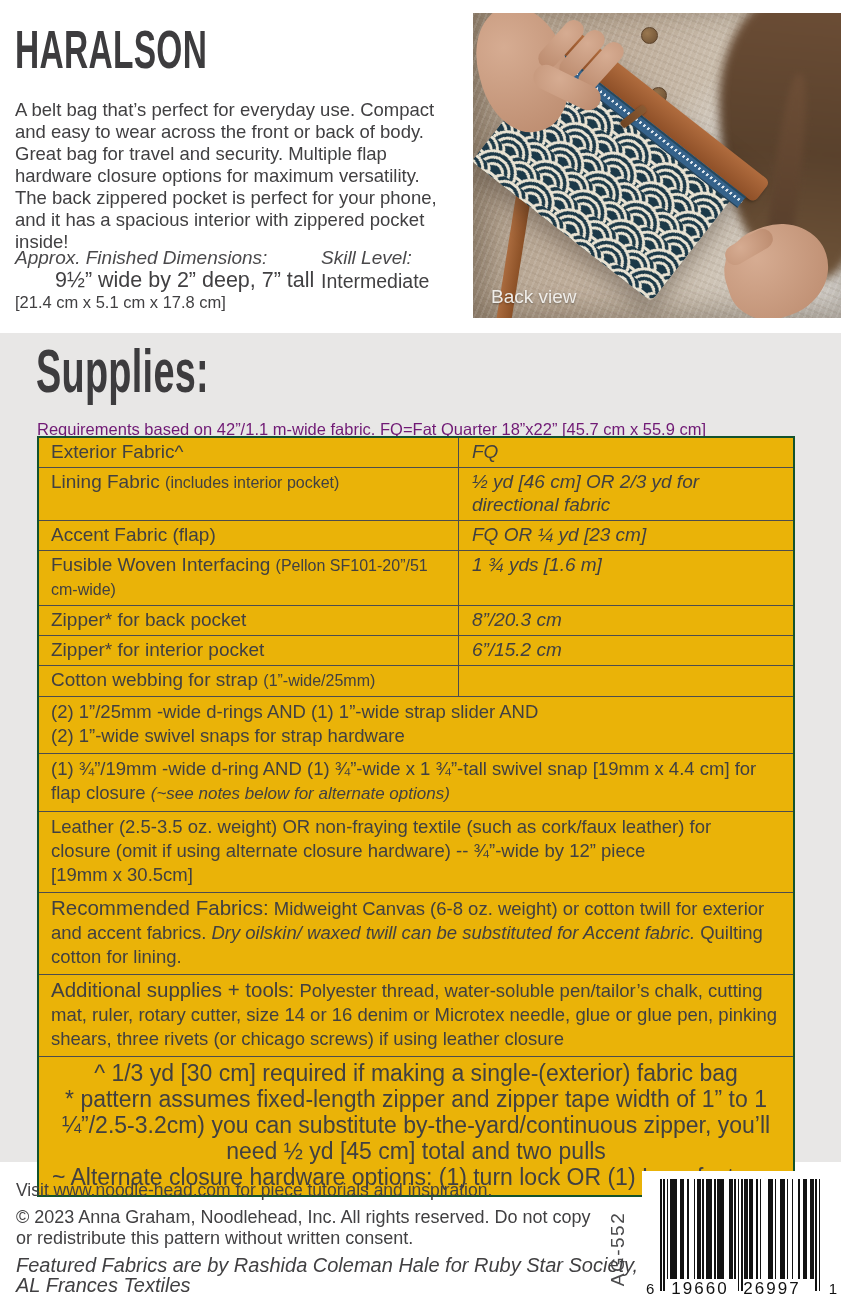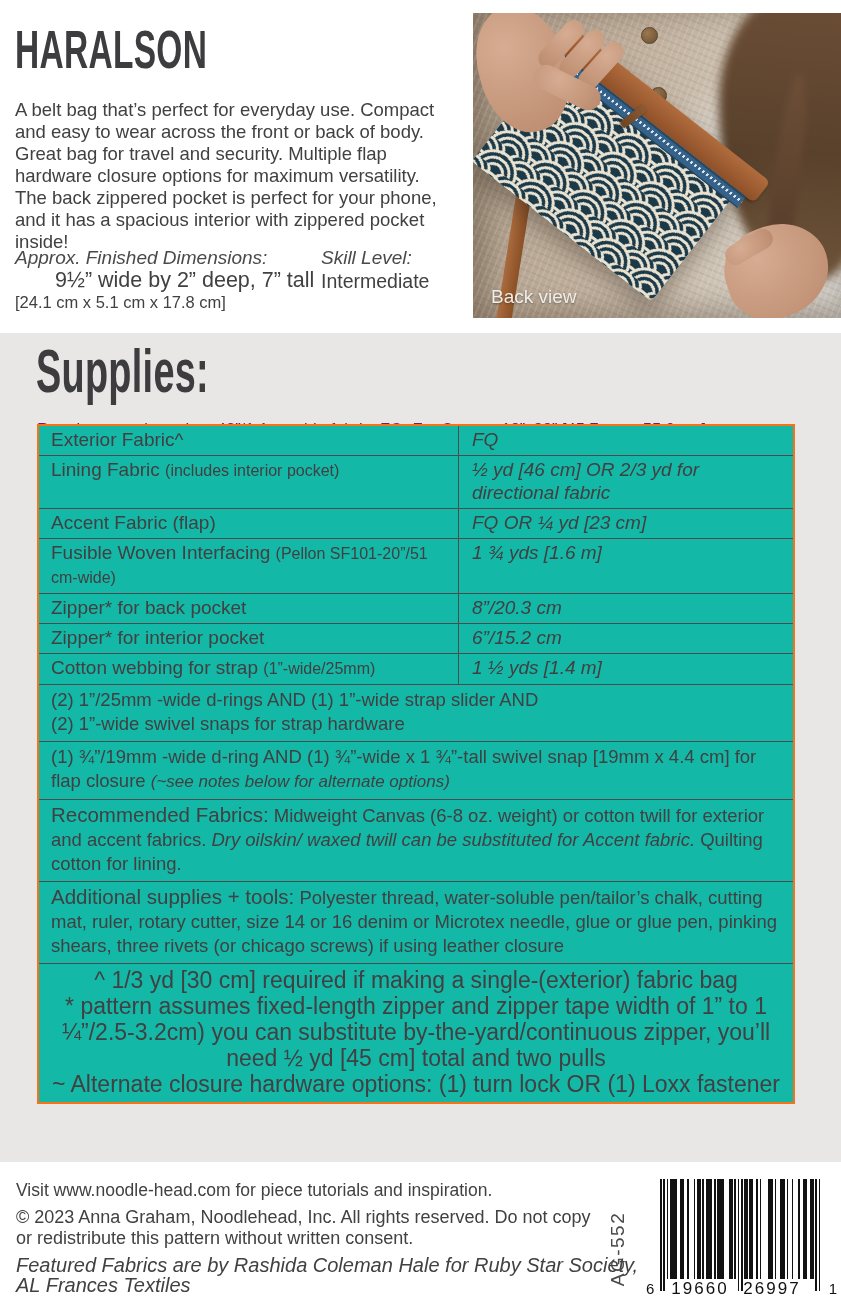--- a/index.html
+++ b/index.html
@@ -114,22 +114,22 @@
     position:absolute;left:18px;bottom:10px;color:#f0eeea;font-size:19px;
     text-shadow:0 1px 2px rgba(0,0,0,.35);
     text-align:right;
   }
 
   
   #gray-band{left:0;top:333px;width:841px;height:829px;background:#e8e7e6;}
   #req-note{left:37px;top:420px;font-size:16.5px;color:#701a75;}
 
   #supplies-table{
-    left:37px;top:424px;width:758px;box-sizing:border-box;
-    border:2px solid #f97316;background:#14b8a6;color:#414042;
+    left:37px;top:436px;width:758px;box-sizing:border-box;
+    border:2px solid #14532d;background:#eab308;color:#414042;
   }
   .trow{display:flex;border-top:1.5px solid #4c4c4e;}
   .trow:first-child{border-top:none;}
   .cl{
     width:420px;box-sizing:border-box;border-right:1.5px solid #4c4c4e;
     padding:2px 10px 4px 12px;font-size:19px;line-height:23px;
   }
   .cr{flex:1;box-sizing:border-box;padding:2px 10px 4px 13px;font-size:19px;line-height:23px;font-style:italic;}
   .small{font-size:16px;}
   .full{
@@ -173,21 +173,21 @@
 <div class="abs pre" id="description">A belt bag that’s perfect for everyday use. Compact
 and easy to wear across the front or back of body.
 Great bag for travel and security. Multiple flap
 hardware closure options for maximum versatility.
 The back zippered pocket is perfect for your phone,
 and it has a spacious interior with zippered pocket
 inside!</div>
 
 <div class="abs" id="dims-label">Approx. Finished Dimensions:</div>
 <div class="abs" id="dims-value">9½” wide by 2” deep, 7” tall</div>
-<div class="abs" id="dims-metric">[24.1 cm x 5.1 cm x 17.8 cm]</div>
+<div class="abs" id="dims-metric">[21.4 cm x 5.1 cm x 17.8 cm]</div>
 <div class="abs" id="skill-label">Skill Level:</div>
 <div class="abs" id="skill-value">Intermediate</div>
 
 <div class="abs" id="photo">
   <div class="knit"></div>
   <div id="hair"></div>
   <div id="hair-strand"></div>
   <div class="button" style="left:168px;top:14px;"></div>
   <div class="button" style="left:177px;top:74px;"></div>
   <div id="strap"></div>
@@ -240,28 +240,32 @@
   <div class="trow">
     <div class="cl"><span>Zipper* for back pocket</span></div>
     <div class="cr">8”/20.3 cm</div>
   </div>
   <div class="trow">
     <div class="cl"><span>Zipper* for interior pocket</span></div>
     <div class="cr">6”/15.2 cm</div>
   </div>
   <div class="trow">
     <div class="cl"><span>Cotton webbing for strap </span><span class="small">(1”-wide/25mm)</span></div>
-    <div class="cr">1 ½ yds [1.4 m]</div>
   </div>
   <div class="trow">
     <div class="full pre">(2) 1”/25mm -wide d-rings AND (1) 1”-wide strap slider AND
 (2) 1”-wide swivel snaps for strap hardware</div>
   </div>
   <div class="trow">
     <div class="full"><span>(1) ¾”/19mm -wide d-ring AND (1) ¾”-wide x 1 ¾”-tall swivel snap [19mm x 4.4 cm] for flap closure </span><span class="ital small" style="font-size:17px;">(~see notes below for alternate options)</span></div>
+  </div>
+  <div class="trow">
+    <div class="full pre">Leather (2.5-3.5 oz. weight) OR non-fraying textile (such as cork/faux leather) for
+closure (omit if using alternate closure hardware) --  ¾”-wide by 12” piece
+[19mm x 30.5cm]</div>
   </div>
   <div class="trow">
     <div class="full"><span class="lead">Recommended Fabrics:</span><span> Midweight Canvas (6-8 oz. weight) or cotton twill for exterior and accent fabrics. </span><span class="ital">Dry oilskin/ waxed twill can be substituted for Accent fabric.</span><span> Quilting cotton for lining.</span></div>
   </div>
   <div class="trow">
     <div class="full"><span class="lead">Additional supplies + tools:</span><span> Polyester thread, water-soluble pen/tailor’s chalk, cutting mat, ruler, rotary cutter, size 14 or 16 denim or Microtex needle, glue or glue pen, pinking shears, three rivets (or chicago screws) if using leather closure</span></div>
   </div>
   <div class="trow" id="row-notes">
     <div class="full pre">^ 1/3 yd [30 cm] required if making a single-(exterior) fabric bag
 * pattern assumes fixed-length zipper and zipper tape width of 1” to 1 ¼”/2.5-3.2cm) you can substitute by-the-yard/continuous zipper, you’ll need ½ yd [45 cm] total and two pulls

